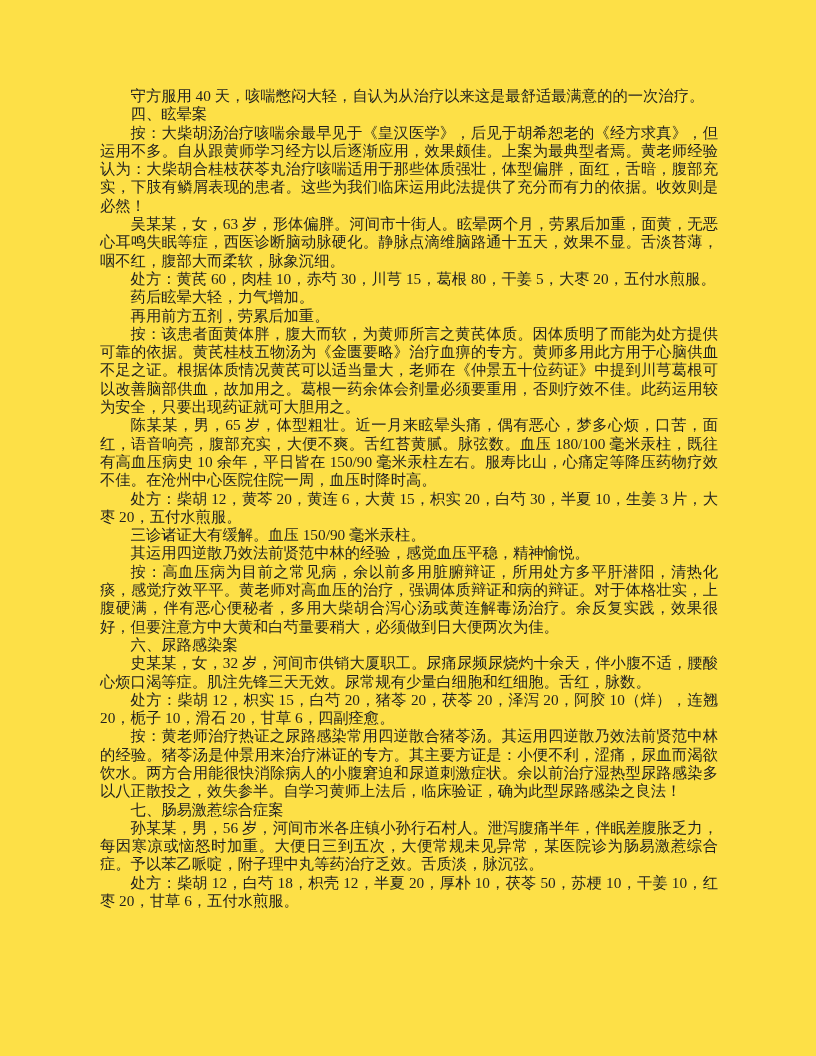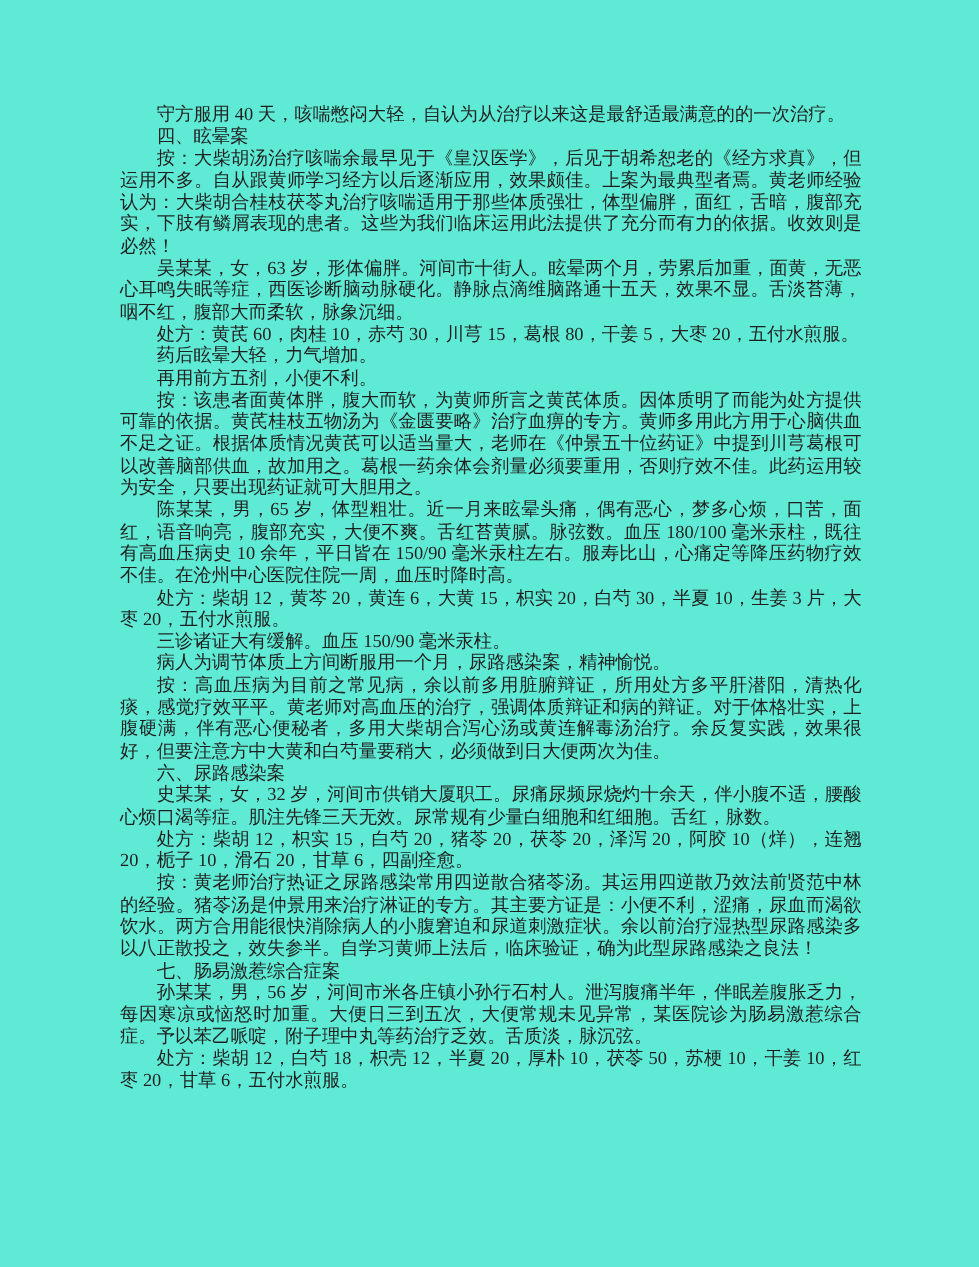--- a/index.html
+++ b/index.html
@@ -4,21 +4,21 @@
 <style>
   html, body {
     margin: 0;
     padding: 0;
     background: #ffffff;
   }
   .page {
     position: relative;
     width: 816px;
     height: 1056px;
-    background: #5eead4;
+    background: #fde047;
     overflow: hidden;
   }
   .text-block {
     position: absolute;
     left: 100px;
     top: 87px;
     width: 618px;
     font-family: "Liberation Serif", "DejaVu Serif", serif;
     font-size: 15.3px;
     line-height: 18.3px;
@@ -39,26 +39,26 @@
 <body>
 
 <div class="page">
   <div class="text-block" id="doc-body">
       <p class="para">守方服用 40 天，咳喘憋闷大轻，自认为从治疗以来这是最舒适最满意的的一次治疗。</p>
       <p class="para heading">四、眩晕案</p>
       <p class="para">按：大柴胡汤治疗咳喘余最早见于《皇汉医学》，后见于胡希恕老的《经方求真》，但运用不多。自从跟黄师学习经方以后逐渐应用，效果颇佳。上案为最典型者焉。黄老师经验认为：大柴胡合桂枝茯苓丸治疗咳喘适用于那些体质强壮，体型偏胖，面红，舌暗，腹部充实，下肢有鳞屑表现的患者。这些为我们临床运用此法提供了充分而有力的依据。收效则是必然！</p>
       <p class="para">吴某某，女，63 岁，形体偏胖。河间市十街人。眩晕两个月，劳累后加重，面黄，无恶心耳鸣失眠等症，西医诊断脑动脉硬化。静脉点滴维脑路通十五天，效果不显。舌淡苔薄，咽不红，腹部大而柔软，脉象沉细。</p>
       <p class="para">处方：黄芪 60，肉桂 10，赤芍 30，川芎 15，葛根 80，干姜 5，大枣 20，五付水煎服。</p>
       <p class="para">药后眩晕大轻，力气增加。</p>
-      <p class="para">再用前方五剂，小便不利。</p>
+      <p class="para">再用前方五剂，劳累后加重。</p>
       <p class="para">按：该患者面黄体胖，腹大而软，为黄师所言之黄芪体质。因体质明了而能为处方提供可靠的依据。黄芪桂枝五物汤为《金匮要略》治疗血痹的专方。黄师多用此方用于心脑供血不足之证。根据体质情况黄芪可以适当量大，老师在《仲景五十位药证》中提到川芎葛根可以改善脑部供血，故加用之。葛根一药余体会剂量必须要重用，否则疗效不佳。此药运用较为安全，只要出现药证就可大胆用之。</p>
       <p class="para">陈某某，男，65 岁，体型粗壮。近一月来眩晕头痛，偶有恶心，梦多心烦，口苦，面红，语音响亮，腹部充实，大便不爽。舌红苔黄腻。脉弦数。血压 180/100 毫米汞柱，既往有高血压病史 10 余年，平日皆在 150/90 毫米汞柱左右。服寿比山，心痛定等降压药物疗效不佳。在沧州中心医院住院一周，血压时降时高。</p>
       <p class="para">处方：柴胡 12，黄芩 20，黄连 6，大黄 15，枳实 20，白芍 30，半夏 10，生姜 3 片，大枣 20，五付水煎服。</p>
       <p class="para">三诊诸证大有缓解。血压 150/90 毫米汞柱。</p>
-      <p class="para">病人为调节体质上方间断服用一个月，尿路感染案，精神愉悦。</p>
+      <p class="para">其运用四逆散乃效法前贤范中林的经验，感觉血压平稳，精神愉悦。</p>
       <p class="para">按：高血压病为目前之常见病，余以前多用脏腑辩证，所用处方多平肝潜阳，清热化痰，感觉疗效平平。黄老师对高血压的治疗，强调体质辩证和病的辩证。对于体格壮实，上腹硬满，伴有恶心便秘者，多用大柴胡合泻心汤或黄连解毒汤治疗。余反复实践，效果很好，但要注意方中大黄和白芍量要稍大，必须做到日大便两次为佳。</p>
       <p class="para heading">六、尿路感染案</p>
       <p class="para">史某某，女，32 岁，河间市供销大厦职工。尿痛尿频尿烧灼十余天，伴小腹不适，腰酸心烦口渴等症。肌注先锋三天无效。尿常规有少量白细胞和红细胞。舌红，脉数。</p>
       <p class="para">处方：柴胡 12，枳实 15，白芍 20，猪苓 20，茯苓 20，泽泻 20，阿胶 10（烊），连翘 20，栀子 10，滑石 20，甘草 6，四副痊愈。</p>
       <p class="para">按：黄老师治疗热证之尿路感染常用四逆散合猪苓汤。其运用四逆散乃效法前贤范中林的经验。猪苓汤是仲景用来治疗淋证的专方。其主要方证是：小便不利，涩痛，尿血而渴欲饮水。两方合用能很快消除病人的小腹窘迫和尿道刺激症状。余以前治疗湿热型尿路感染多以八正散投之，效失参半。自学习黄师上法后，临床验证，确为此型尿路感染之良法！</p>
       <p class="para heading">七、肠易激惹综合症案</p>
       <p class="para">孙某某，男，56 岁，河间市米各庄镇小孙行石村人。泄泻腹痛半年，伴眠差腹胀乏力，每因寒凉或恼怒时加重。大便日三到五次，大便常规未见异常，某医院诊为肠易激惹综合症。予以苯乙哌啶，附子理中丸等药治疗乏效。舌质淡，脉沉弦。</p>
       <p class="para">处方：柴胡 12，白芍 18，枳壳 12，半夏 20，厚朴 10，茯苓 50，苏梗 10，干姜 10，红枣 20，甘草 6，五付水煎服。</p>
     </div>
 </div>

